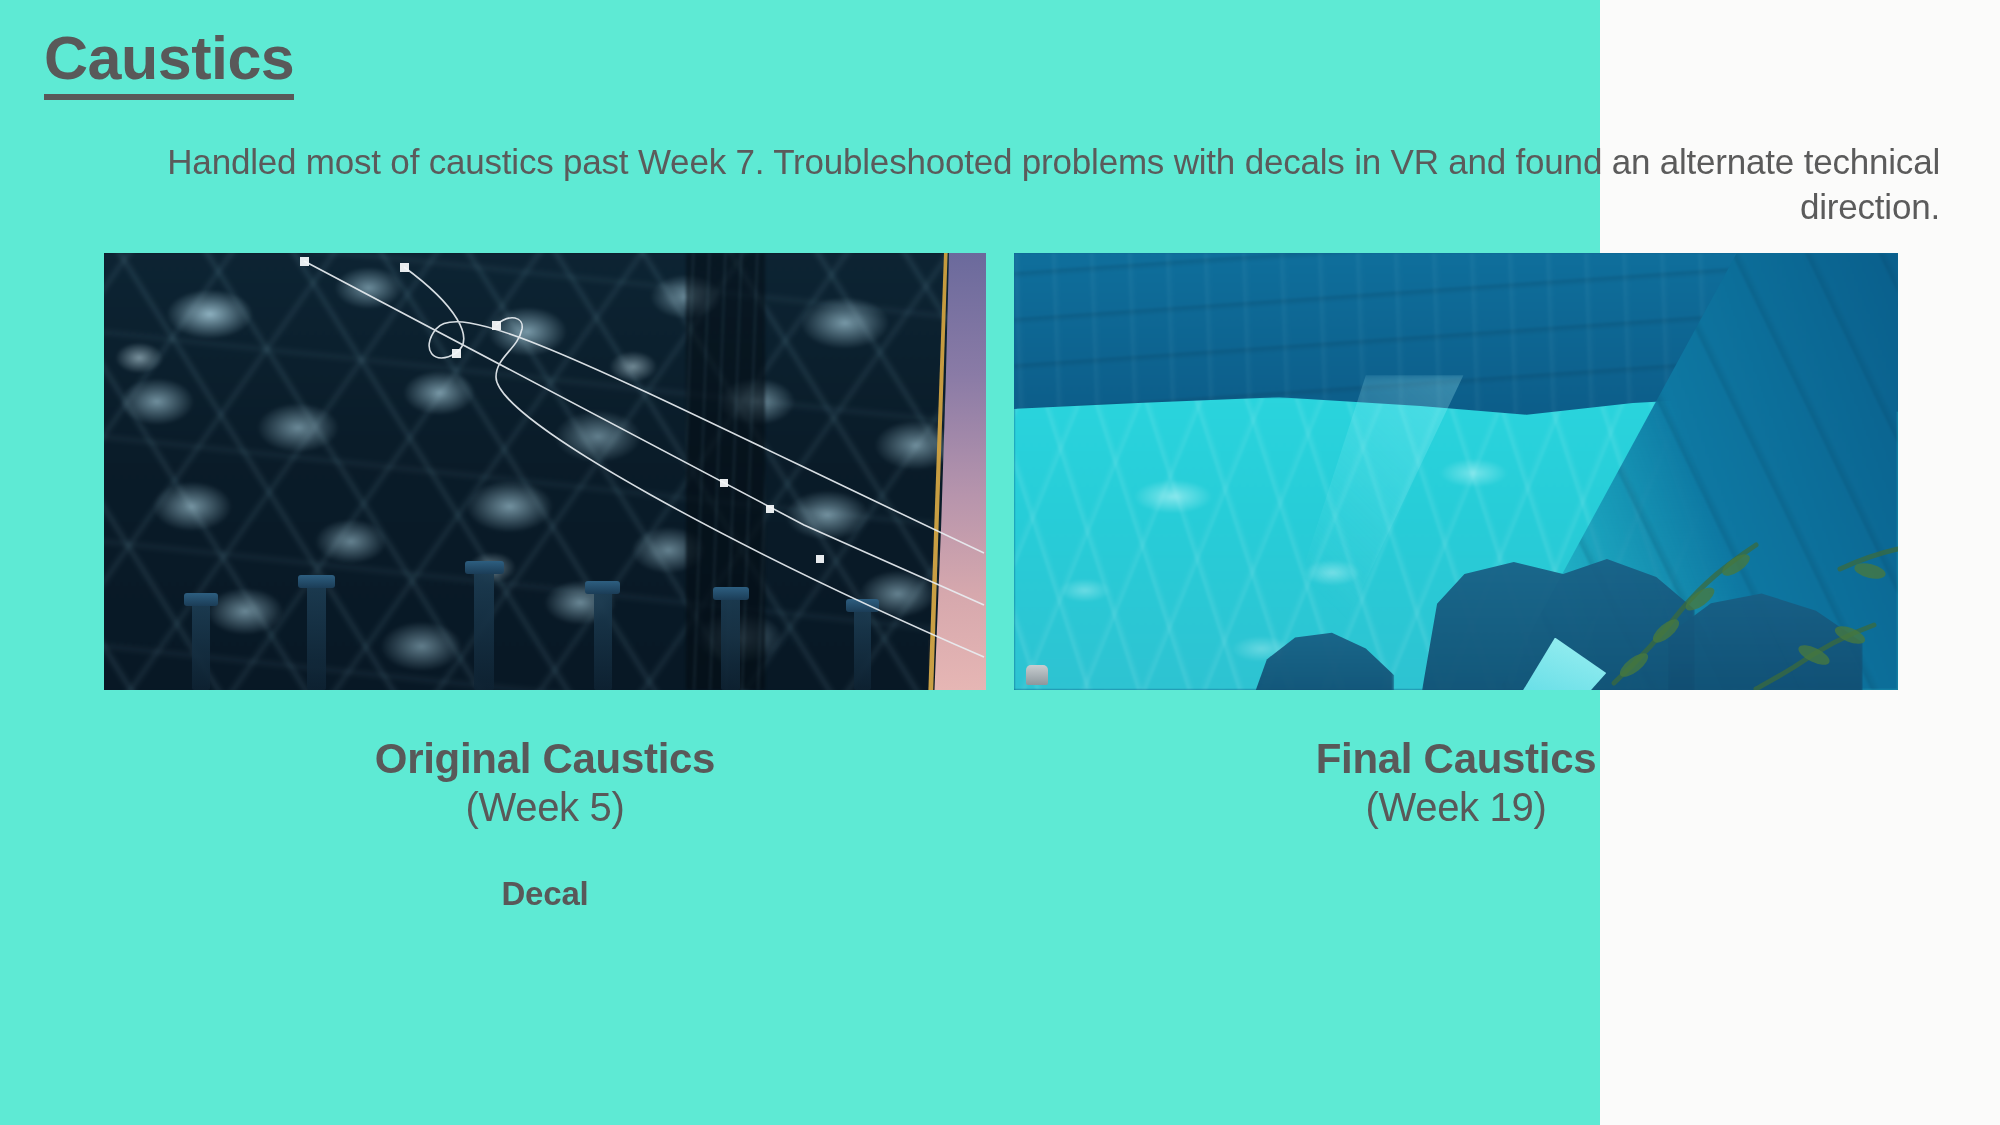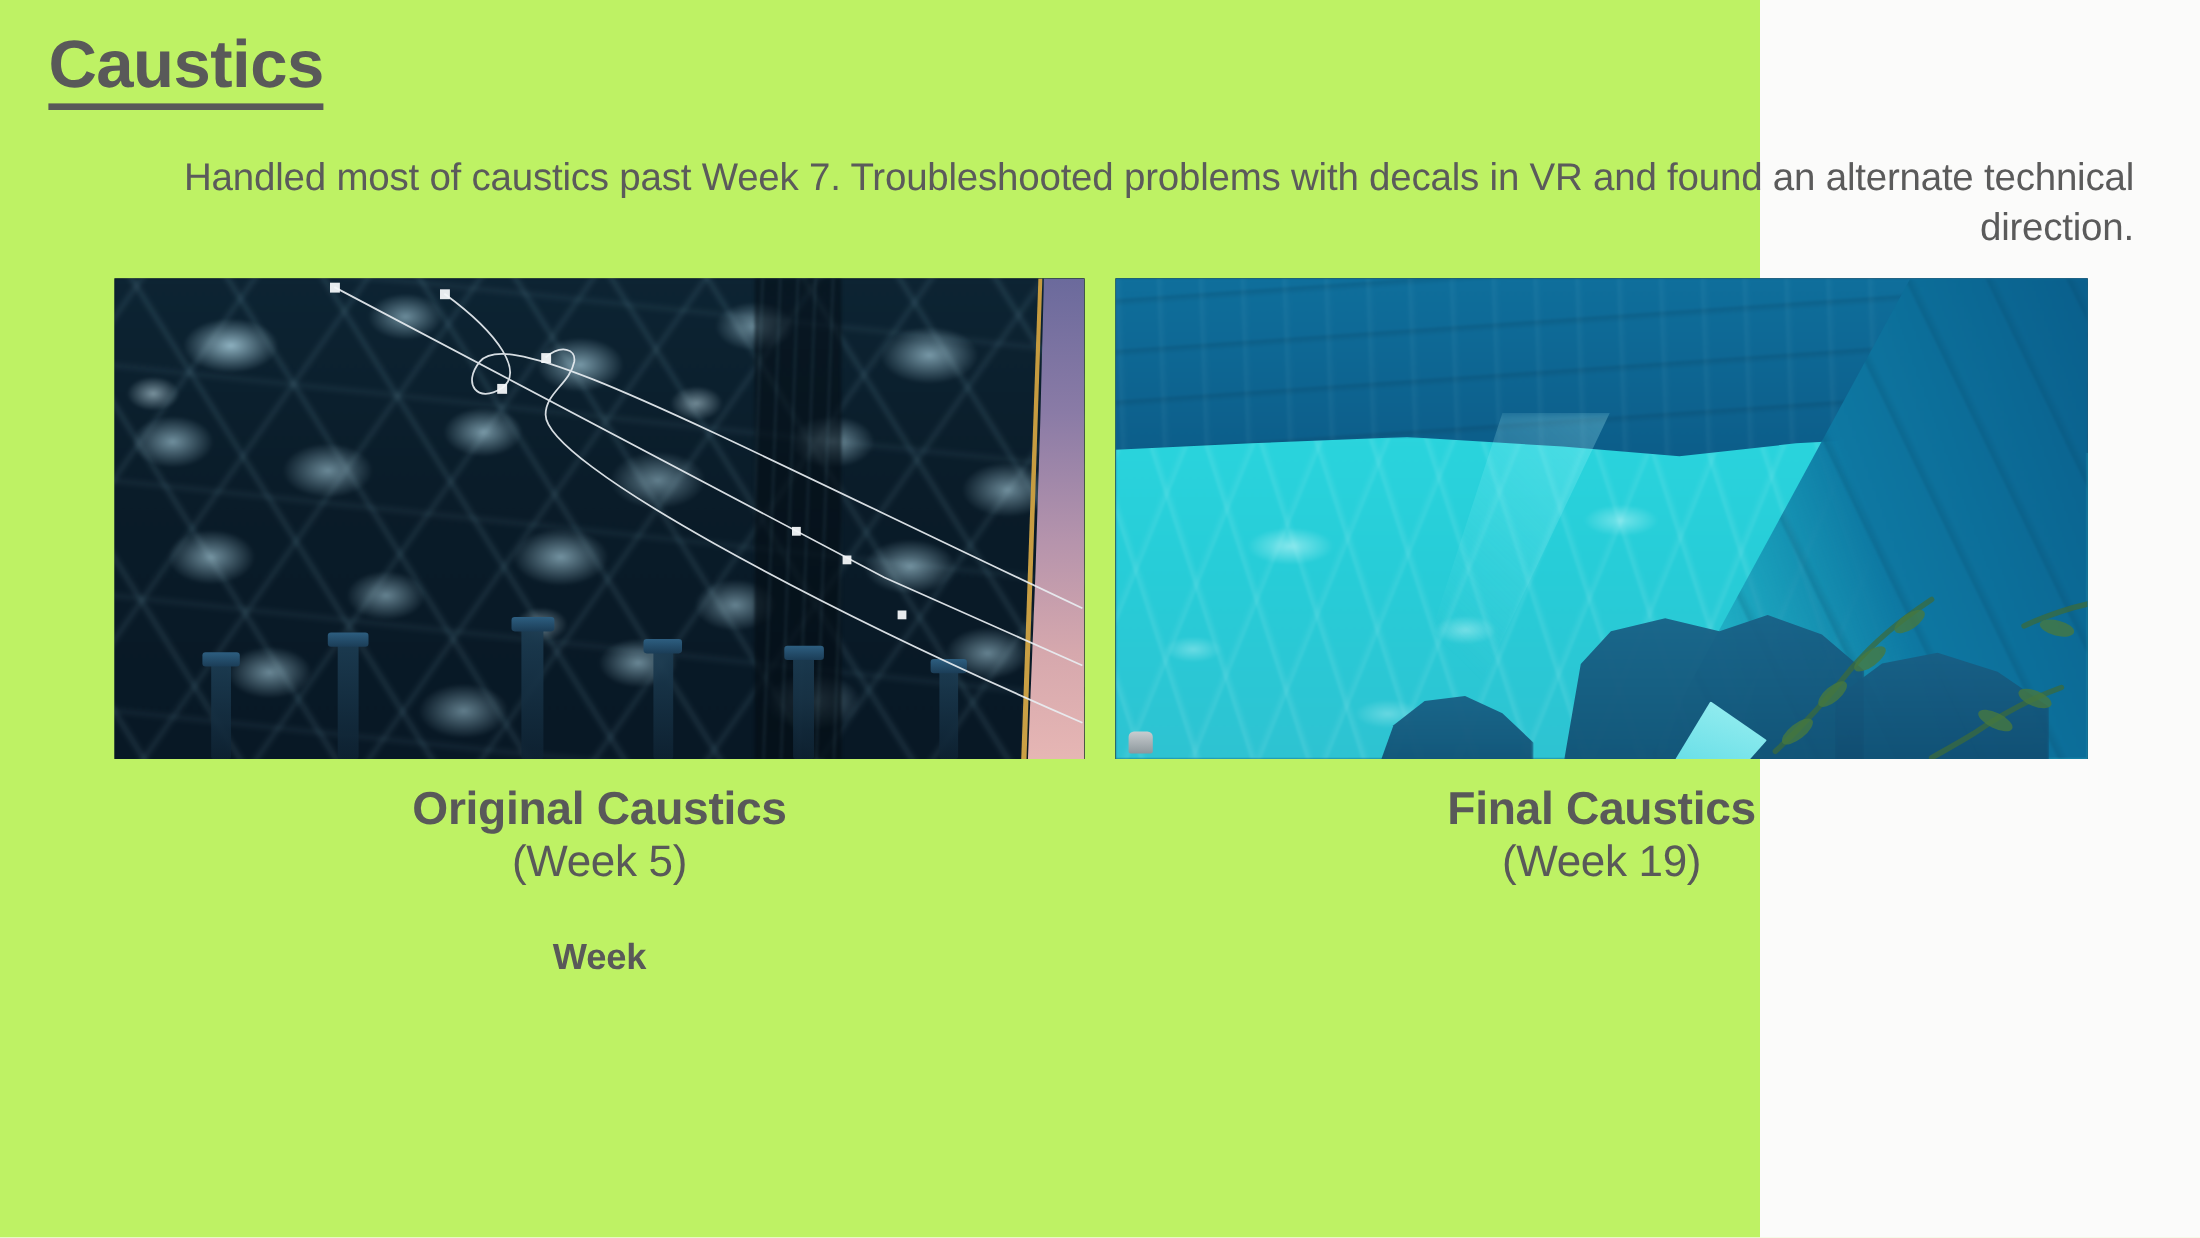--- a/index.html
+++ b/index.html
@@ -9,21 +9,21 @@
     height: 1125px;
     background: #fbfbfa;
     font-family: "Liberation Sans", sans-serif;
     overflow: hidden;
   }
 
   .slide {
     position: relative;
     width: 1600px;
     height: 1125px;
-    background: #bef264;
+    background: #5eead4;
   }
 
   
   .title-wrap {
     position: absolute;
     left: 44px;
     top: 26px;
   }
   .slide-title {
     font-size: 61px;
@@ -215,21 +215,21 @@
   .kelp svg { width: 100%; height: 100%; display: block; }
   .mini-prop {
     position: absolute; left: 1.4%; bottom: 5px; width: 22px; height: 20px;
     background: linear-gradient(180deg, #c8cdd0, #8d979c);
     border-radius: 5px 5px 2px 2px;
   }
 
   
   .caption { width: 100%; text-align: center; }
   .cap-head {
-    margin-top: 20px;
+    margin-top: 44px;
     font-size: 42px;
     font-weight: bold;
     color: #595959;
     line-height: 1.18;
     letter-spacing: -0.3px;
   }
   .cap-week {
     font-size: 40px;
     font-weight: normal;
     color: #595959;
@@ -294,21 +294,21 @@
               <rect x="712" y="302" width="8" height="8"></rect>
               <rect x="662" y="252" width="8" height="8"></rect>
             </g>
           </svg>
         </div>
       </div>
 
       <div class="caption">
         <div class="cap-head">Original Caustics</div>
         <div class="cap-week">(Week 5)</div>
-        <div class="cap-sub">Week</div>
+        <div class="cap-sub">Decal</div>
       </div>
     </div>
 
     <div class="col col-right">
 
       <div class="figure">
         <div class="lagoon">
           <div class="lagoon-deep"></div>
           <div class="lagoon-shallow"></div>
           <div class="lagoon-rightslope"></div>

